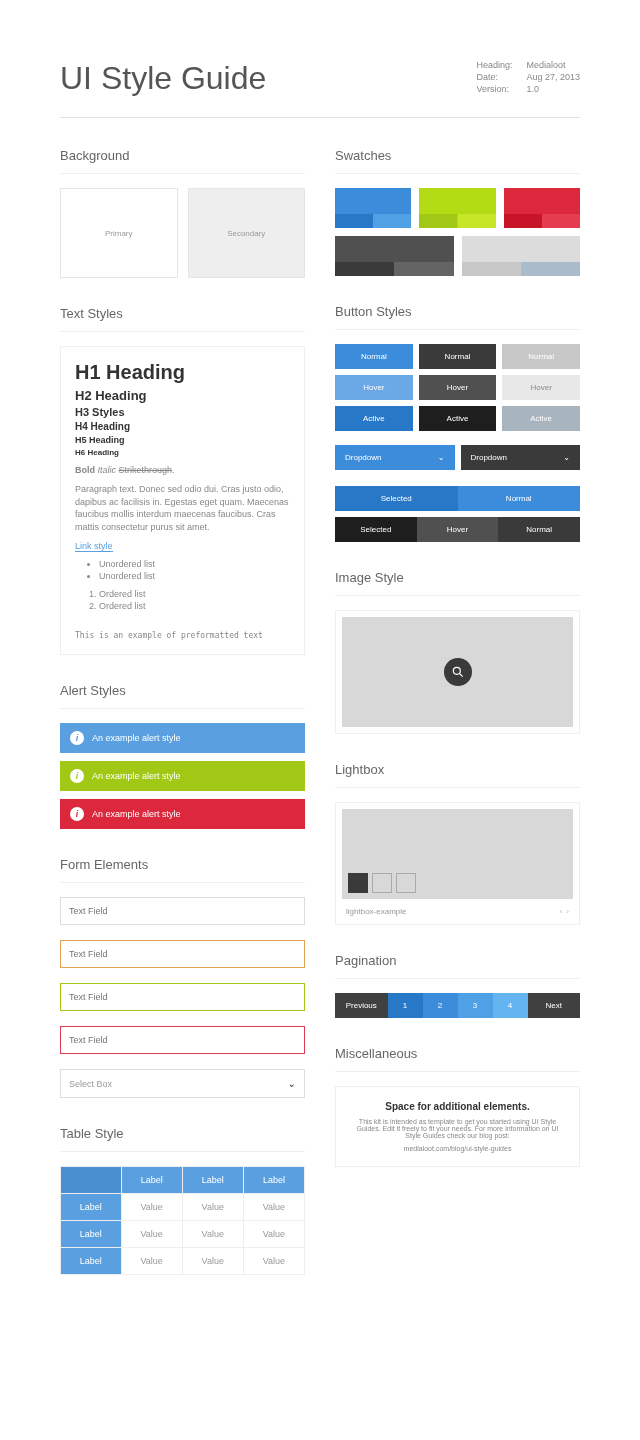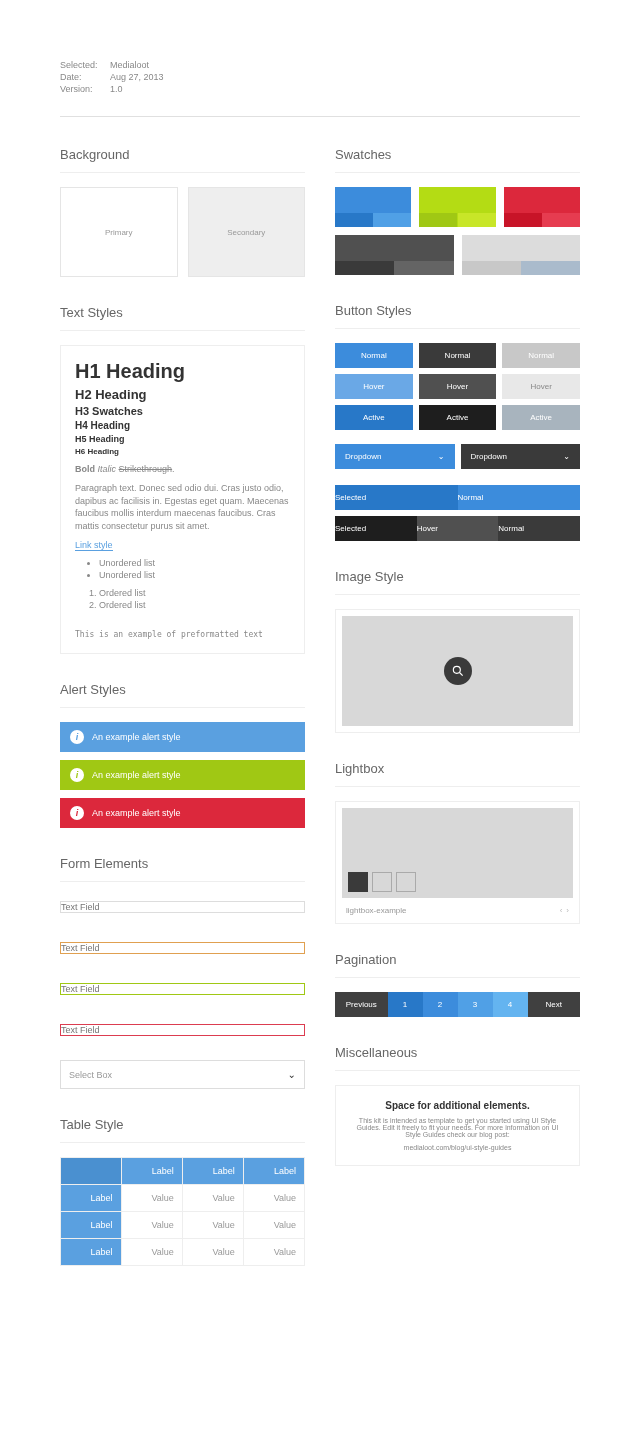--- a/index.html
+++ b/index.html
@@ -34,45 +34,45 @@
 .text-card li{margin-bottom:2px}
 .text-card pre{font-family:monospace;font-size:8px;margin-top:20px;color:#888}
 .alert{padding:8px 10px;color:#fff;font-size:9px;margin-bottom:8px;display:flex;align-items:center;gap:8px}
 .alert-blue{background:#5aa0e0}
 .alert-green{background:#a0c814}
 .alert-red{background:#dc283c}
 .alert-icon{width:14px;height:14px;border-radius:50%;background:#fff;display:flex;align-items:center;justify-content:center;font-size:9px;font-style:italic;font-weight:bold}
 .alert-blue .alert-icon{color:#5aa0e0}
 .alert-green .alert-icon{color:#a0c814}
 .alert-red .alert-icon{color:#dc283c}
-.input{width:100%;font-size:9px;margin-bottom:24px;border:1px solid #ddd;color:#999}
+.input{width:100%;padding:8px;font-size:9px;margin-bottom:15px;border:1px solid #ddd;color:#999}
 .in-orange{border-color:#e0a050}
 .in-green{border-color:#a0c814}
 .in-red{border-color:#dc3c50}
 .select{display:flex;justify-content:space-between;align-items:center;padding:8px;font-size:9px;border:1px solid #ddd;color:#999}
 .chev{font-size:10px;color:#333}
 .table{border:1px solid #eee;border-collapse:collapse;width:100%;font-size:9px}
-.table th,.table td{padding:8px;border:1px solid #eee;text-align:right}
+.table th,.table td{padding:8px;border:1px solid #eee;text-align:center}
 .table thead th{background:#5aa0e0;color:#fff;font-weight:400}
 .table thead th:first-child{background:#4a90d0}
 .table tbody th{background:#5aa0e0;color:#fff;font-weight:400}
 .table td{color:#999}
 .sw-row{display:flex;gap:8px;margin-bottom:8px}
 .swatch{flex:1;height:40px;position:relative}
 .swatch .sa,.swatch .sb{position:absolute;bottom:0;width:50%;height:14px}
 .swatch .sb{right:0}
 .btn-grid{display:flex;flex-direction:column;gap:6px;margin-bottom:14px}
 .btn-row{display:flex;gap:6px}
 .btn{flex:1;padding:8px 0;text-align:center;font-size:8px;color:#fff}
 .dd-row{display:flex;gap:6px;margin-bottom:16px}
 .dd{flex:1;display:flex;justify-content:space-between;align-items:center;padding:8px 10px;font-size:8px;color:#fff}
 .dd-blue{background:#3c8cdc}
 .dd-dark{background:#3a3a3a}
 .seg{display:flex;margin-bottom:6px}
-.seg div{flex:1;padding:8px 0;font-size:8px;color:#fff}
+.seg div{flex:1;padding:8px 17px;text-align:center;font-size:8px;color:#fff}
 .img-box{border:1px solid #eee;padding:6px}
 .img-inner{background:#d8d8d8;height:110px;display:flex;align-items:center;justify-content:center}
 .mag{width:28px;height:28px;border-radius:50%;background:#3a3a3a;display:flex;align-items:center;justify-content:center}
 .mag svg{width:14px;height:14px;fill:none;stroke:#fff;stroke-width:2}
 .lb-box{border:1px solid #eee;position:relative;padding:6px}
 .lb-close{position:absolute;top:4px;right:6px;font-size:10px;font-weight:bold}
 .lb-img{background:#d8d8d8;height:90px;position:relative}
 .lb-thumbs{position:absolute;bottom:6px;left:6px;display:flex;gap:4px}
 .lb-th{width:20px;height:20px;border:1px solid #aaa;background:#d8d8d8}
 .lb-th.active{background:#3a3a3a;border-color:#3a3a3a}
@@ -84,23 +84,24 @@
 .pag .num{flex:1}
 .misc{border:1px solid #eee;padding:14px;text-align:center;font-size:7px;color:#888}
 .misc strong{color:#333;font-size:10px;display:block;margin-bottom:6px}
 .misc .url{margin-top:6px}
 </style>
 </head>
 <body>
 
 <div class="page">
   <div class="header">
+    <div class="title">UI Style Guide</div>
     <div class="meta">
       <div class="meta-row">
-          <span class="meta-label">Selected:</span>
+          <span class="meta-label">Heading:</span>
           <span>Medialoot</span>
         </div>
       <div class="meta-row">
           <span class="meta-label">Date:</span>
           <span>Aug 27, 2013</span>
         </div>
       <div class="meta-row">
           <span class="meta-label">Version:</span>
           <span>1.0</span>
         </div>
@@ -119,21 +120,21 @@
           <div class="bg-box bg-secondary">Secondary</div>
         </div>
       </div>
 
       <div class="section">
         <h2>Text Styles</h2>
           <hr class="section-hr">
         <div class="text-card">
           <h1>H1 Heading</h1>
           <h3>H2 Heading</h3>
-          <h4>H3 Swatches</h4>
+          <h4>H3 Styles</h4>
           <h5>H4 Heading</h5>
           <h6>H5 Heading</h6>
           <div class="h7">H6 Heading</div>
           <div class="bis"><b>Bold</b> <i>Italic</i> <s>Strikethrough</s>.</div>
           <div class="para">Paragraph text. Donec sed odio dui. Cras justo odio, dapibus ac facilisis in. Egestas eget quam. Maecenas faucibus mollis interdum maecenas faucibus. Cras mattis consectetur purus sit amet.</div>
           <a href="#">Link style</a>
           <ul>
             <li>Unordered list</li>
             <li>Unordered list</li>
           </ul>

